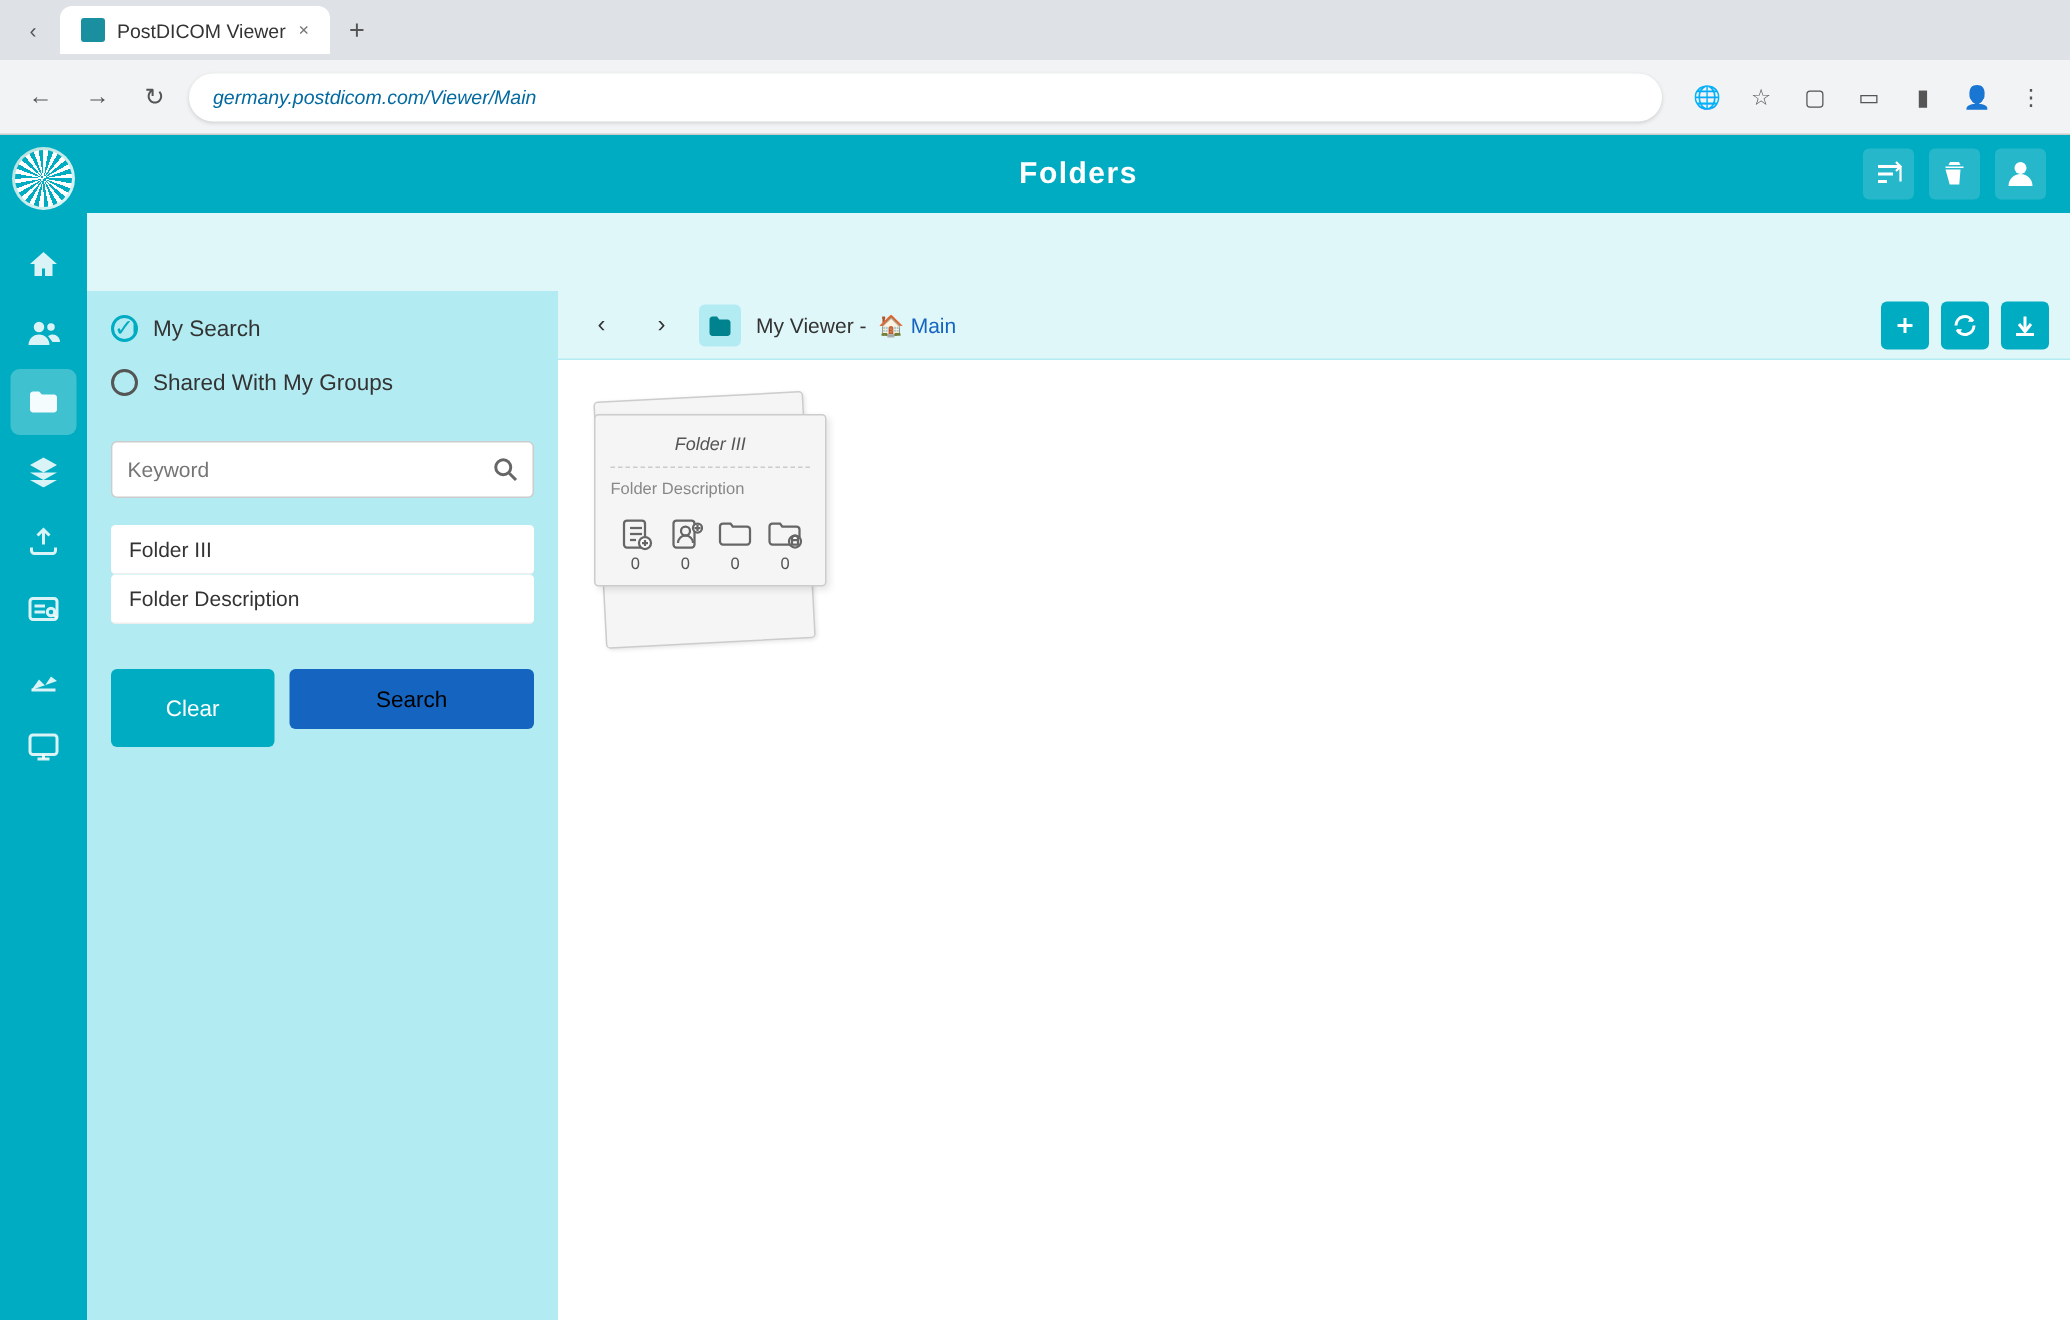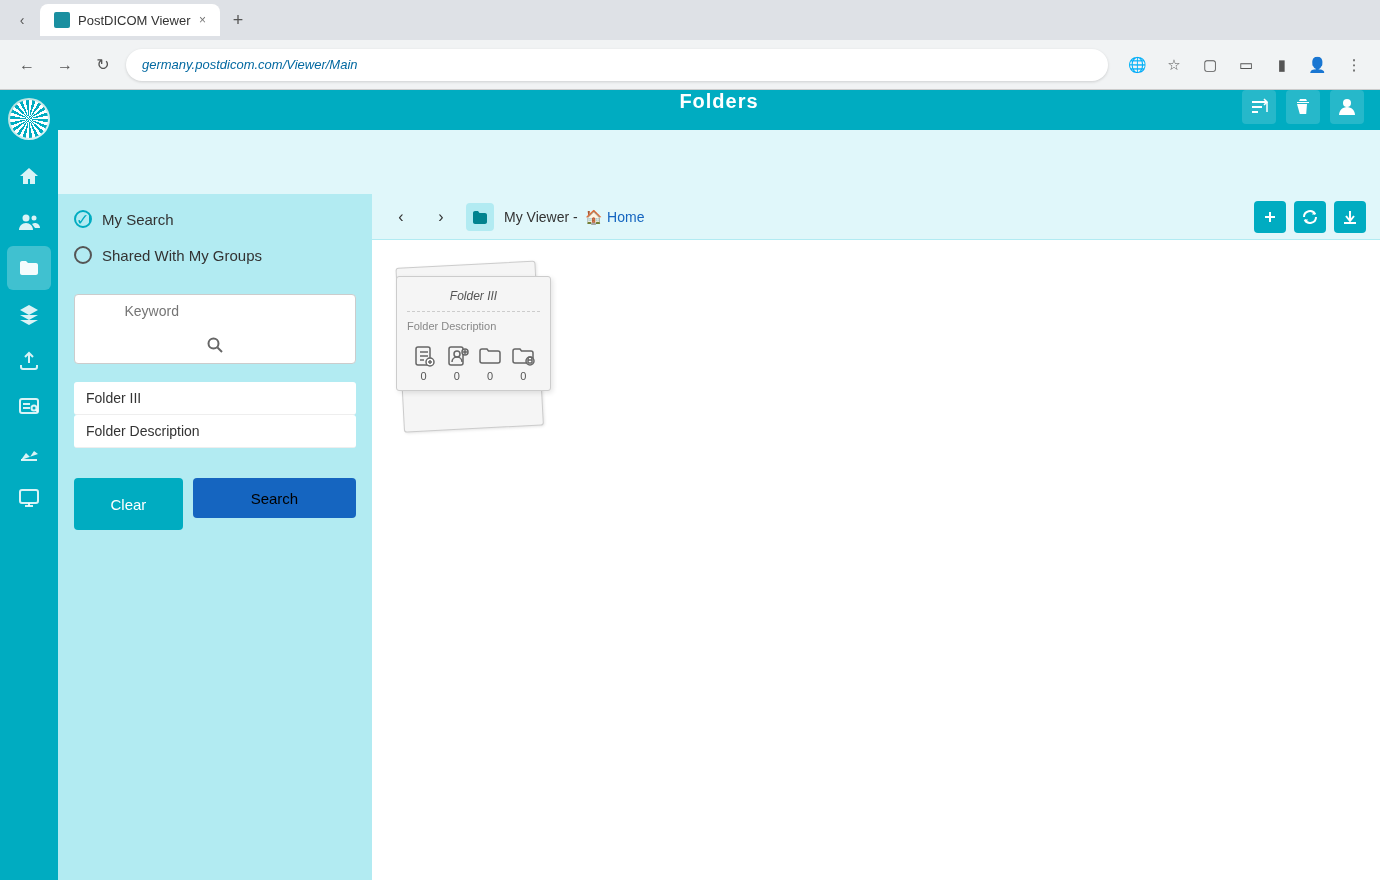--- a/index.html
+++ b/index.html
@@ -205,21 +205,21 @@
       <button class="browser-action-btn">☆</button>
       <button class="browser-action-btn">▢</button>
       <button class="browser-action-btn">▭</button>
       <button class="browser-action-btn">▮</button>
       <button class="browser-action-btn">👤</button>
       <button class="browser-action-btn">⋮</button>
     </div>
   </div>
 </div>
 
-<div style="position:absolute; left:58px; right:0; top:90px; height:40px; background:#00acc1; display:flex; align-items:flex-start; justify-content:center; z-index:10;">
+<div style="position:absolute; left:58px; right:0; top:90px; height:52px; background:#00acc1; display:flex; align-items:center; justify-content:center; z-index:10;">
   <span class="app-header-title">Folders</span>
   <div class="header-actions">
     <button class="header-action-btn" title="Sort">
       <svg width="20" height="20" viewBox="0 0 20 20" fill="none">
         <line x1="3" y1="5" x2="17" y2="5" stroke="white" stroke-width="2"></line>
         <line x1="3" y1="10" x2="13" y2="10" stroke="white" stroke-width="2"></line>
         <line x1="3" y1="15" x2="9" y2="15" stroke="white" stroke-width="2"></line>
         <polyline points="15,8 18,5 15,2" stroke="white" stroke-width="1.5" fill="none"></polyline>
         <line x1="18" y1="5" x2="18" y2="15" stroke="white" stroke-width="1.5"></line>
       </svg>
@@ -305,21 +305,21 @@
       <div class="radio-circle checked">
         <span style="color:#00acc1; font-size:16px;">✓</span>
       </div>
       <span>My Search</span>
     </div>
     <div class="folder-nav-item">
       <div class="radio-circle"></div>
       <span>Shared With My Groups</span>
     </div>
 
-    <div class="keyword-input-wrap" style="margin-top:16px;flex-direction:column;">
+    <div class="keyword-input-wrap" style="margin-top:16px;">
       <input class="keyword-input" type="text" placeholder="Keyword" style="">
       <button class="keyword-search-btn">
         <svg width="16" height="16" viewBox="0 0 16 16" fill="none" stroke="#666" stroke-width="2">
           <circle cx="6.5" cy="6.5" r="5"></circle>
           <line x1="10.5" y1="10.5" x2="15" y2="15"></line>
         </svg>
       </button>
     </div>
 
     <div style="margin-top:8px;">
@@ -343,21 +343,21 @@
       <button class="breadcrumb-nav-btn">‹</button>
       <button class="breadcrumb-nav-btn">›</button>
       <div class="breadcrumb-home-icon">
         <svg width="18" height="18" viewBox="0 0 18 18" fill="#00838f">
           <path d="M2 5c0-1.1.9-2 2-2h3l1.5 2H14c1.1 0 2 .9 2 2v7c0 1.1-.9 2-2 2H4c-1.1 0-2-.9-2-2V5z"></path>
         </svg>
       </div>
       <div class="breadcrumb-text">
         <span>My Viewer -</span>
         <span style="margin-left:4px;">🏠</span>
-        <span style="cursor:pointer; color:#1565c0;">Home</span>
+        <span style="cursor:pointer; color:#1565c0;">Main</span>
       </div>
       <div class="breadcrumb-actions">
         <button class="breadcrumb-action-btn" title="Add Folder" style="background:#00acc1;">
           <svg width="18" height="18" viewBox="0 0 18 18" fill="white">
             <rect x="8" y="4" width="2" height="10"></rect>
             <rect x="4" y="8" width="10" height="2"></rect>
           </svg>
         </button>
         <button class="breadcrumb-action-btn" title="Refresh" style="background:#00acc1;">
           <svg width="18" height="18" viewBox="0 0 18 18" fill="none" stroke="white" stroke-width="2">

